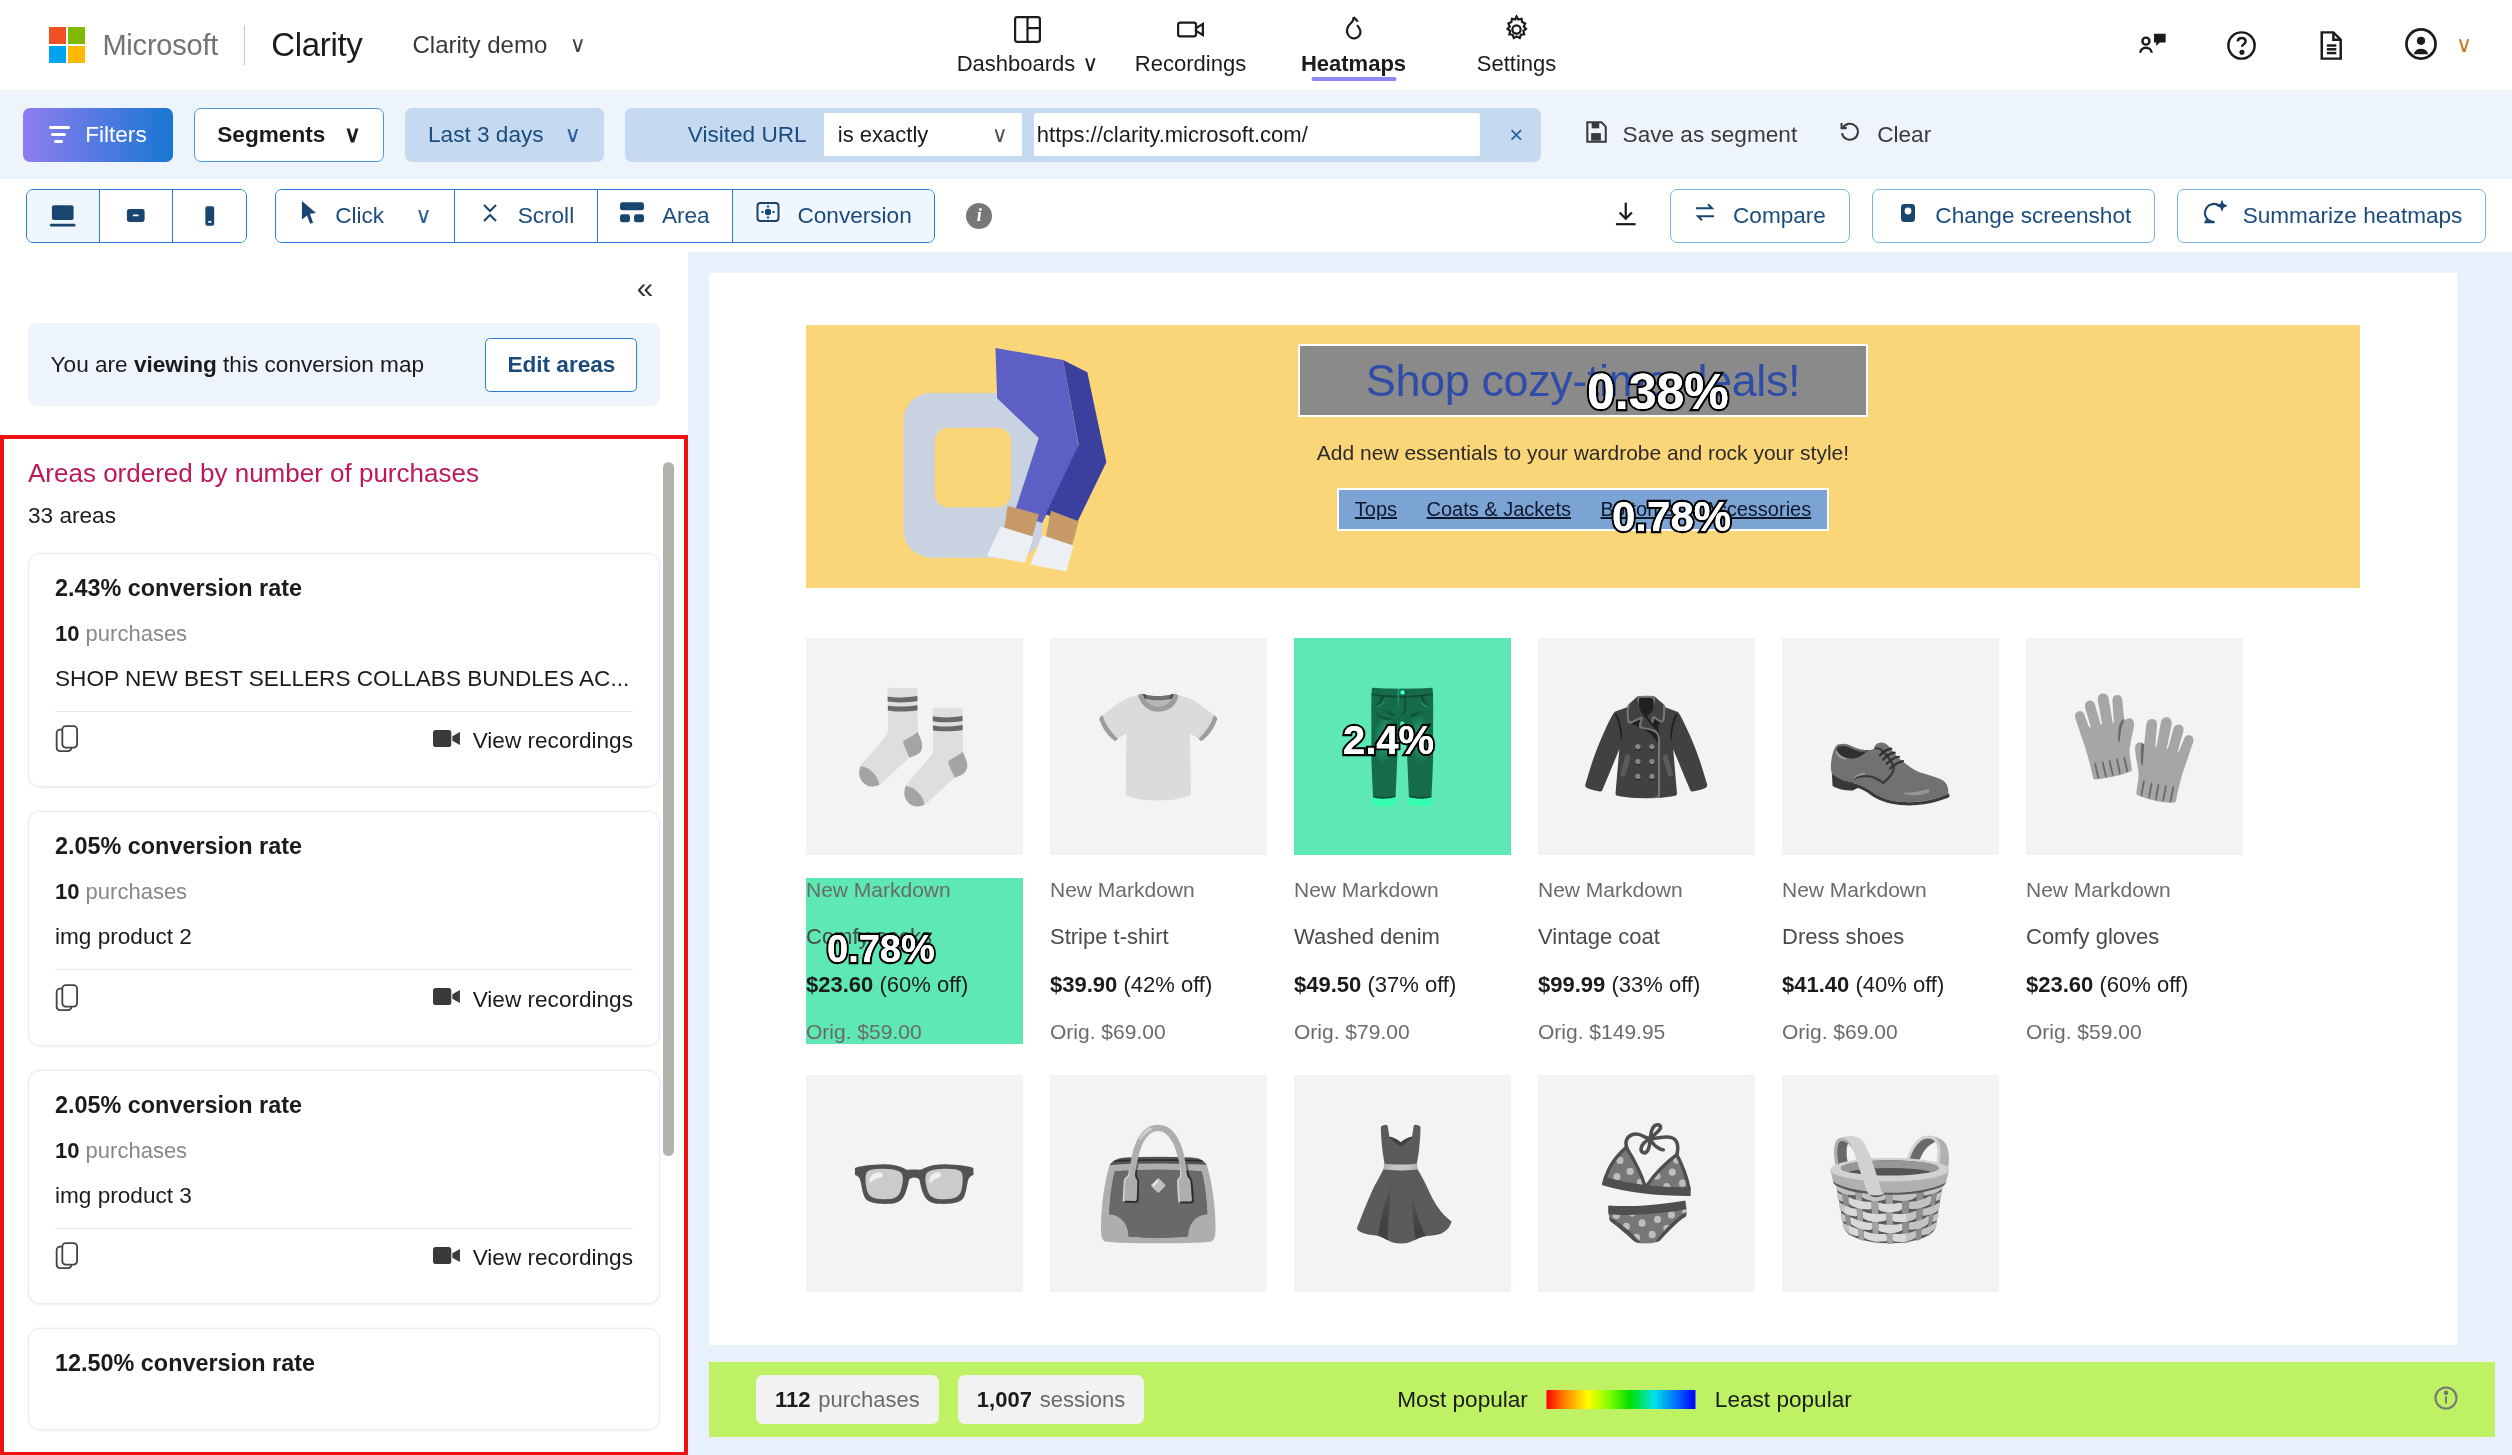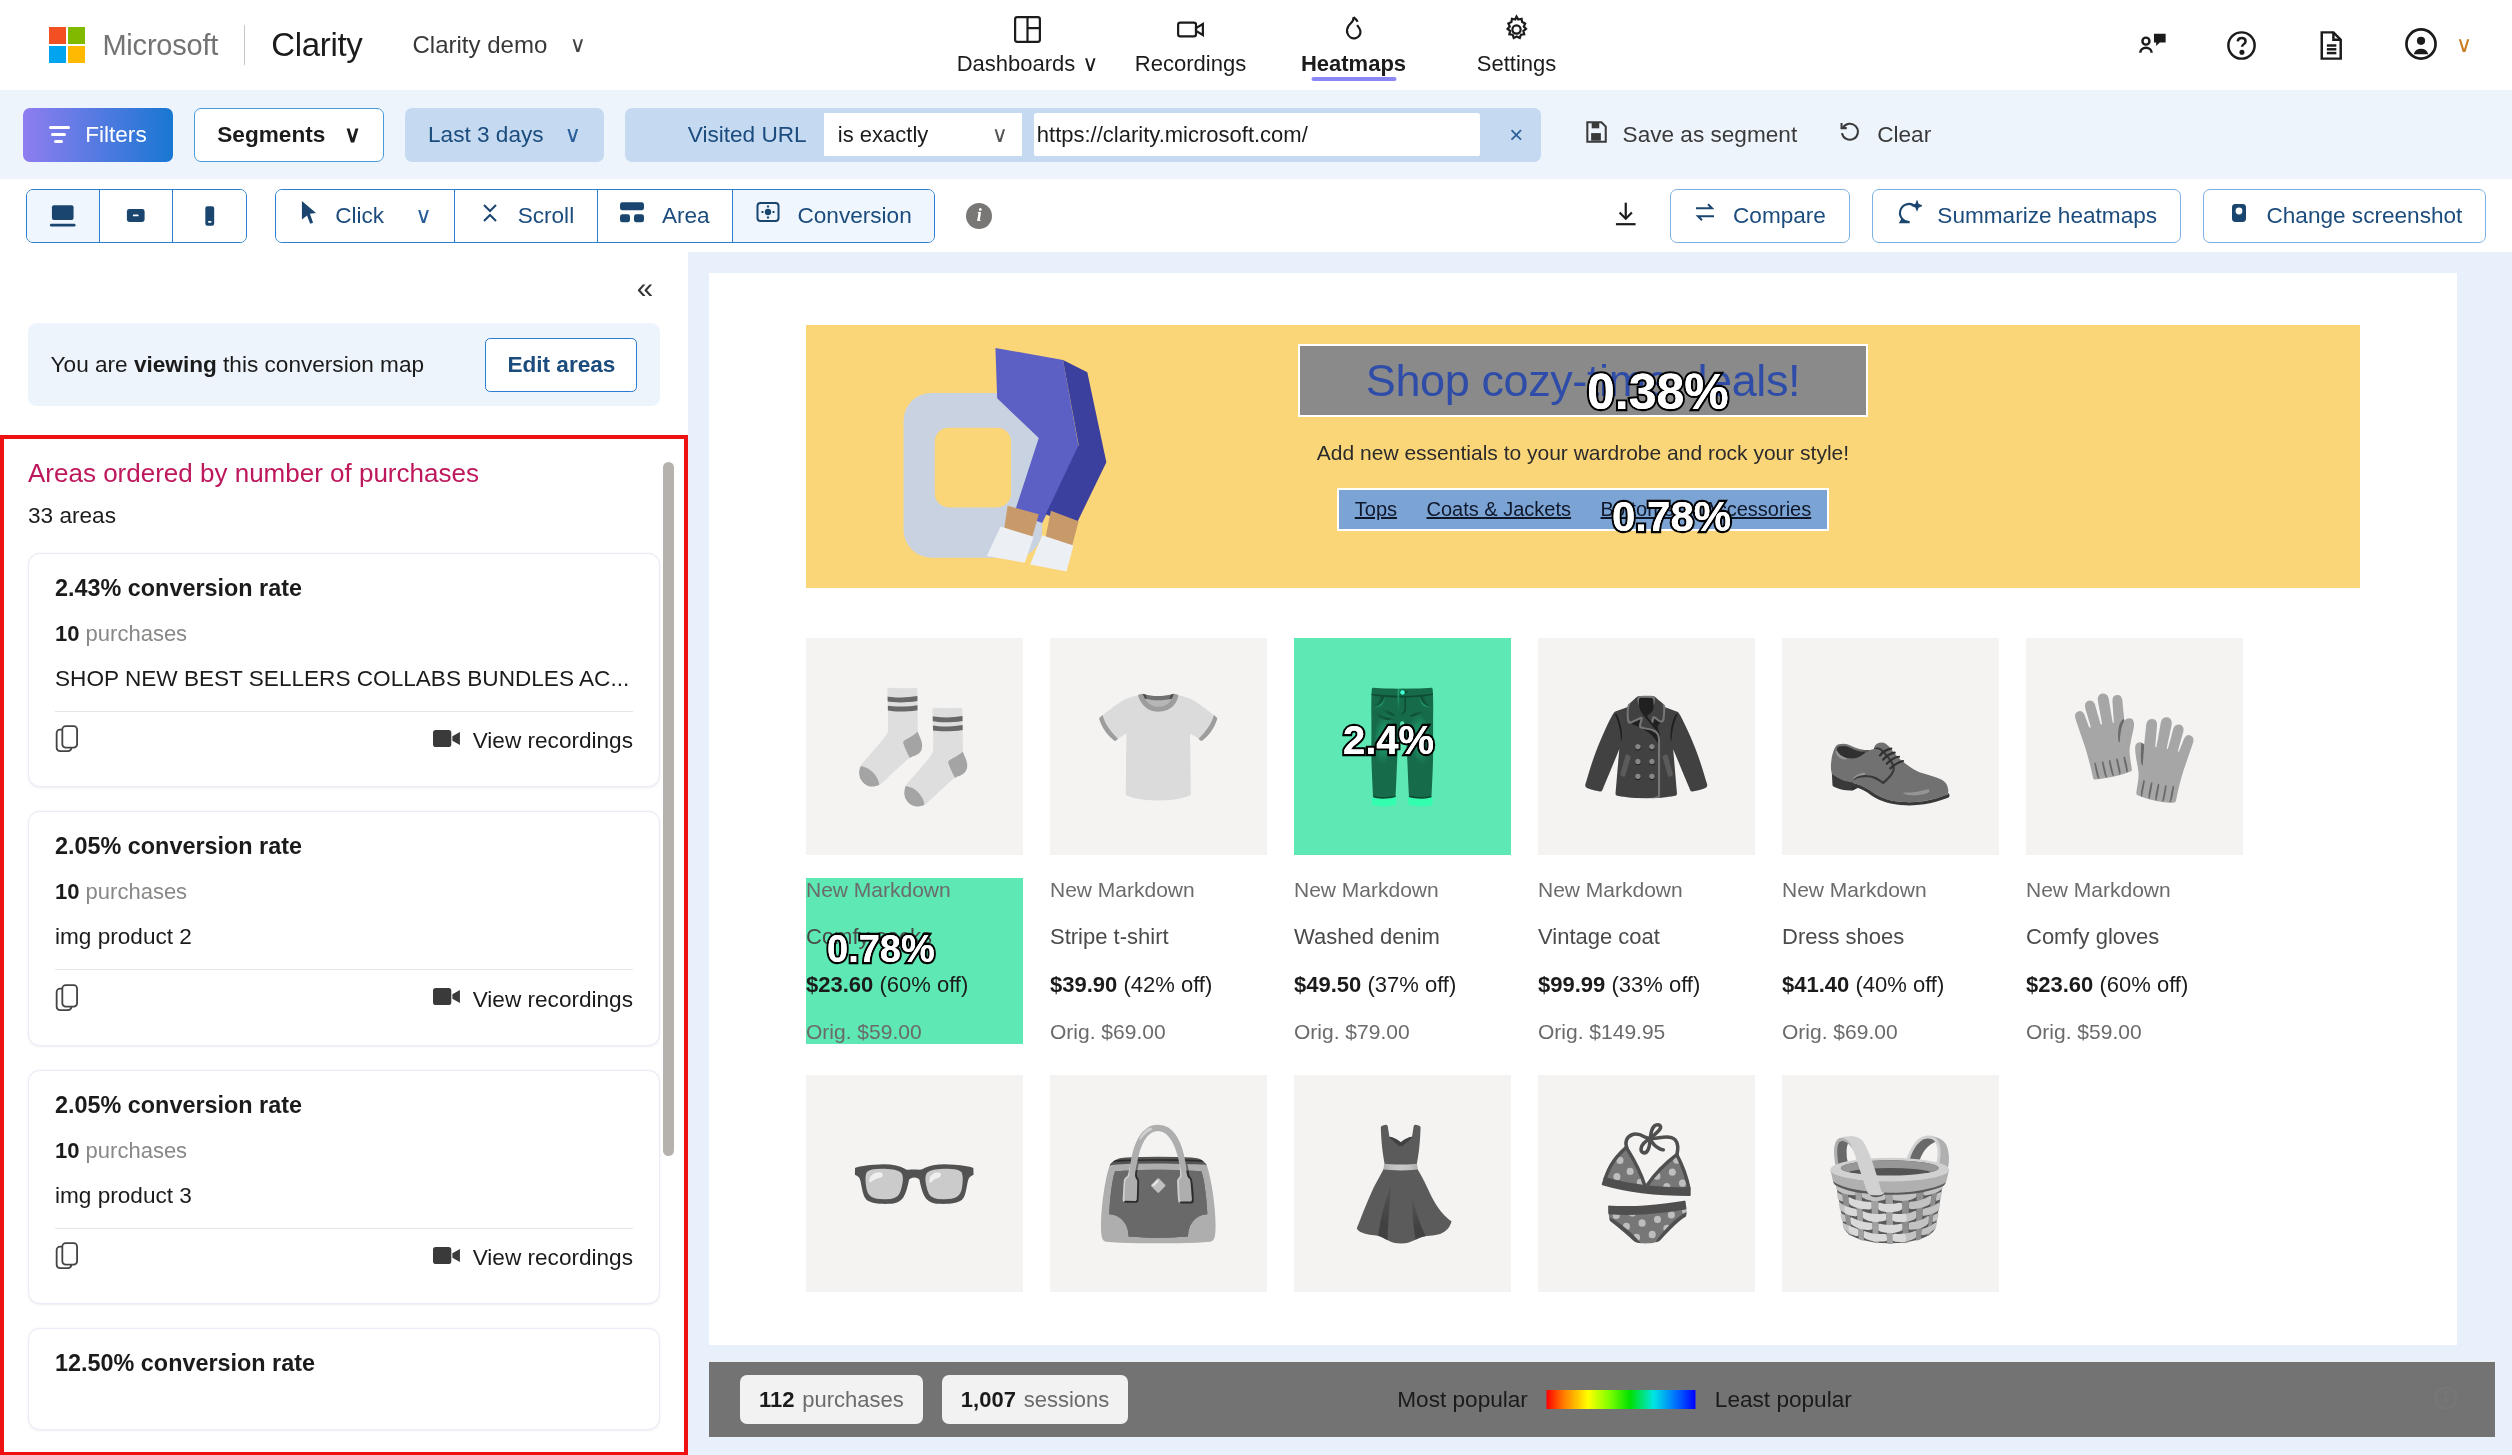--- a/index.html
+++ b/index.html
@@ -222,21 +222,21 @@
   .p-name { font-size: 22px; color: #4a4a4a; margin-top: 22px; }
   .p-price { font-size: 22px; color: #1b1b1b; margin-top: 22px; }
   .p-price b { font-weight: 700; }
   .p-orig { font-size: 21px; color: #6b6b6b; margin-top: 22.6px; }
 
   .grid2 { margin: 31px 97px 0 97px; display: flex; gap: 27px; }
 
   
   .statusbar {
     position: absolute; left: 21px; right: 17.4px; bottom: 19px; height: 76px;
-    background: #737373; display: flex; align-items: center; padding: 0 31px;
+    background: #bef264; display: flex; align-items: center; padding: 0 47px;
     border-top: 0.9px solid #efefef;
   }
   .stat-pill {
     background: #f2f2f2; border-radius: 7px; height: 49px; padding: 0 19px;
     display: flex; align-items: center; font-size: 22px; color: #6b6b6b; margin-right: 19px;
   }
   .stat-pill b { color: #1b1b1b; font-weight: 700; margin-right: 7.8px; }
   .legend { position: absolute; left: 50%; transform: translateX(-45%); display: flex; align-items: center; gap: 19px; }
   .legend span { font-size: 22.6px; color: #1b1b1b; }
   .legend-bar {
@@ -475,35 +475,35 @@
       <span>
         <svg width="24" height="22.6" viewBox="0 0 24 22" fill="none" stroke="#19456e" stroke-width="2">
           <path d="M3 7h16l-4-4"></path>
             <path d="M21 15H5l4 4"></path>
         </svg>
       </span>
       <span>Compare</span>
     </div>
     <div class="tb-btn">
       <span>
+        <svg width="24" height="24" viewBox="0 0 24 24">
+          <rect x="5" y="3" width="14" height="18" rx="3.4" fill="#19456e"></rect>
+          <circle cx="12" cy="10" r="3.4" fill="#fff"></circle>
+        </svg>
+      </span>
+      <span>Change screenshot</span>
+    </div>
+    <div class="tb-btn">
+      <span>
         <svg width="26" height="26" viewBox="0 0 24 24" fill="none" stroke="#19456e" stroke-width="1.9">
           <path d="M17 5.2A8.4 8.4 0 1 0 12.6 20.4H4.2l2-3.4"></path>
           <path d="M19.4 2.2l.9 2.2 2.2.9-2.2.9-.9 2.2-.9-2.2-2.2-.9 2.2-.9z" fill="#19456e"></path>
         </svg>
       </span>
       <span>Summarize heatmaps</span>
-    </div>
-    <div class="tb-btn">
-      <span>
-        <svg width="24" height="24" viewBox="0 0 24 24">
-          <rect x="5" y="3" width="14" height="18" rx="3.4" fill="#19456e"></rect>
-          <circle cx="12" cy="10" r="3.4" fill="#fff"></circle>
-        </svg>
-      </span>
-      <span>Change screenshot</span>
     </div>
   </div>
 </div>
 
 <div class="body-wrap">
 
   <div class="leftpanel">
     <div class="lp-collapse">
       <span class="collapse-ico">«</span>
     </div>

